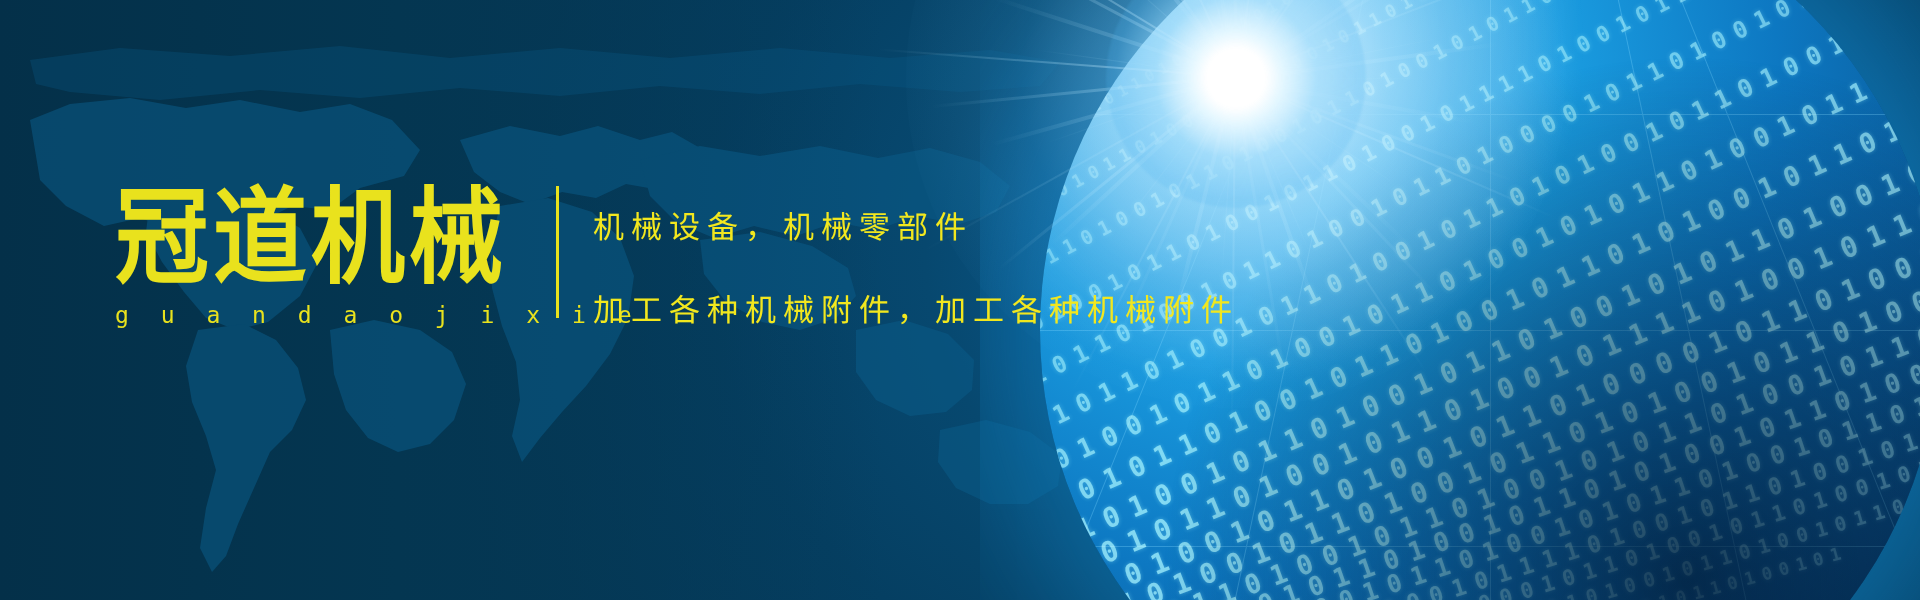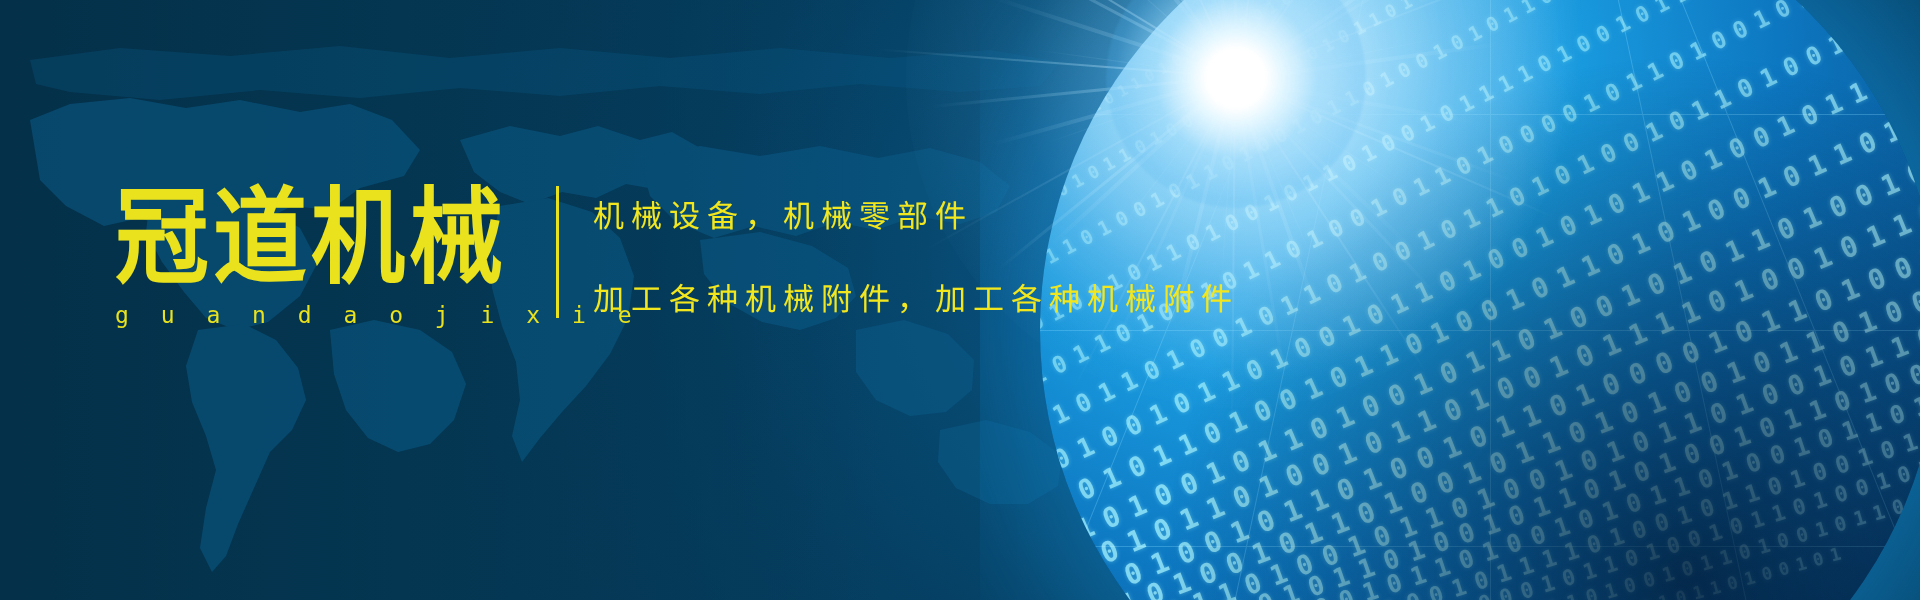--- a/index.html
+++ b/index.html
@@ -139,21 +139,21 @@
     position:absolute;
     left:553px; top:186px;
     width:3px; height:132px;
     background:#e9e21d;
   }
 
   .slogans{
     position:absolute; left:590px; top:190px;
   }
   .slogan{
-    margin:1px 0 38px 0;
+    margin:12px 0 38px 0;
     font-family:"DejaVu Sans","Liberation Sans",sans-serif;
     font-size:31px;
     font-weight:400;
     letter-spacing:7px;
     color:#f2e71e;
     white-space:nowrap;
   }
   .slogan:last-child{margin-bottom:0;}
 </style>
 </head>

